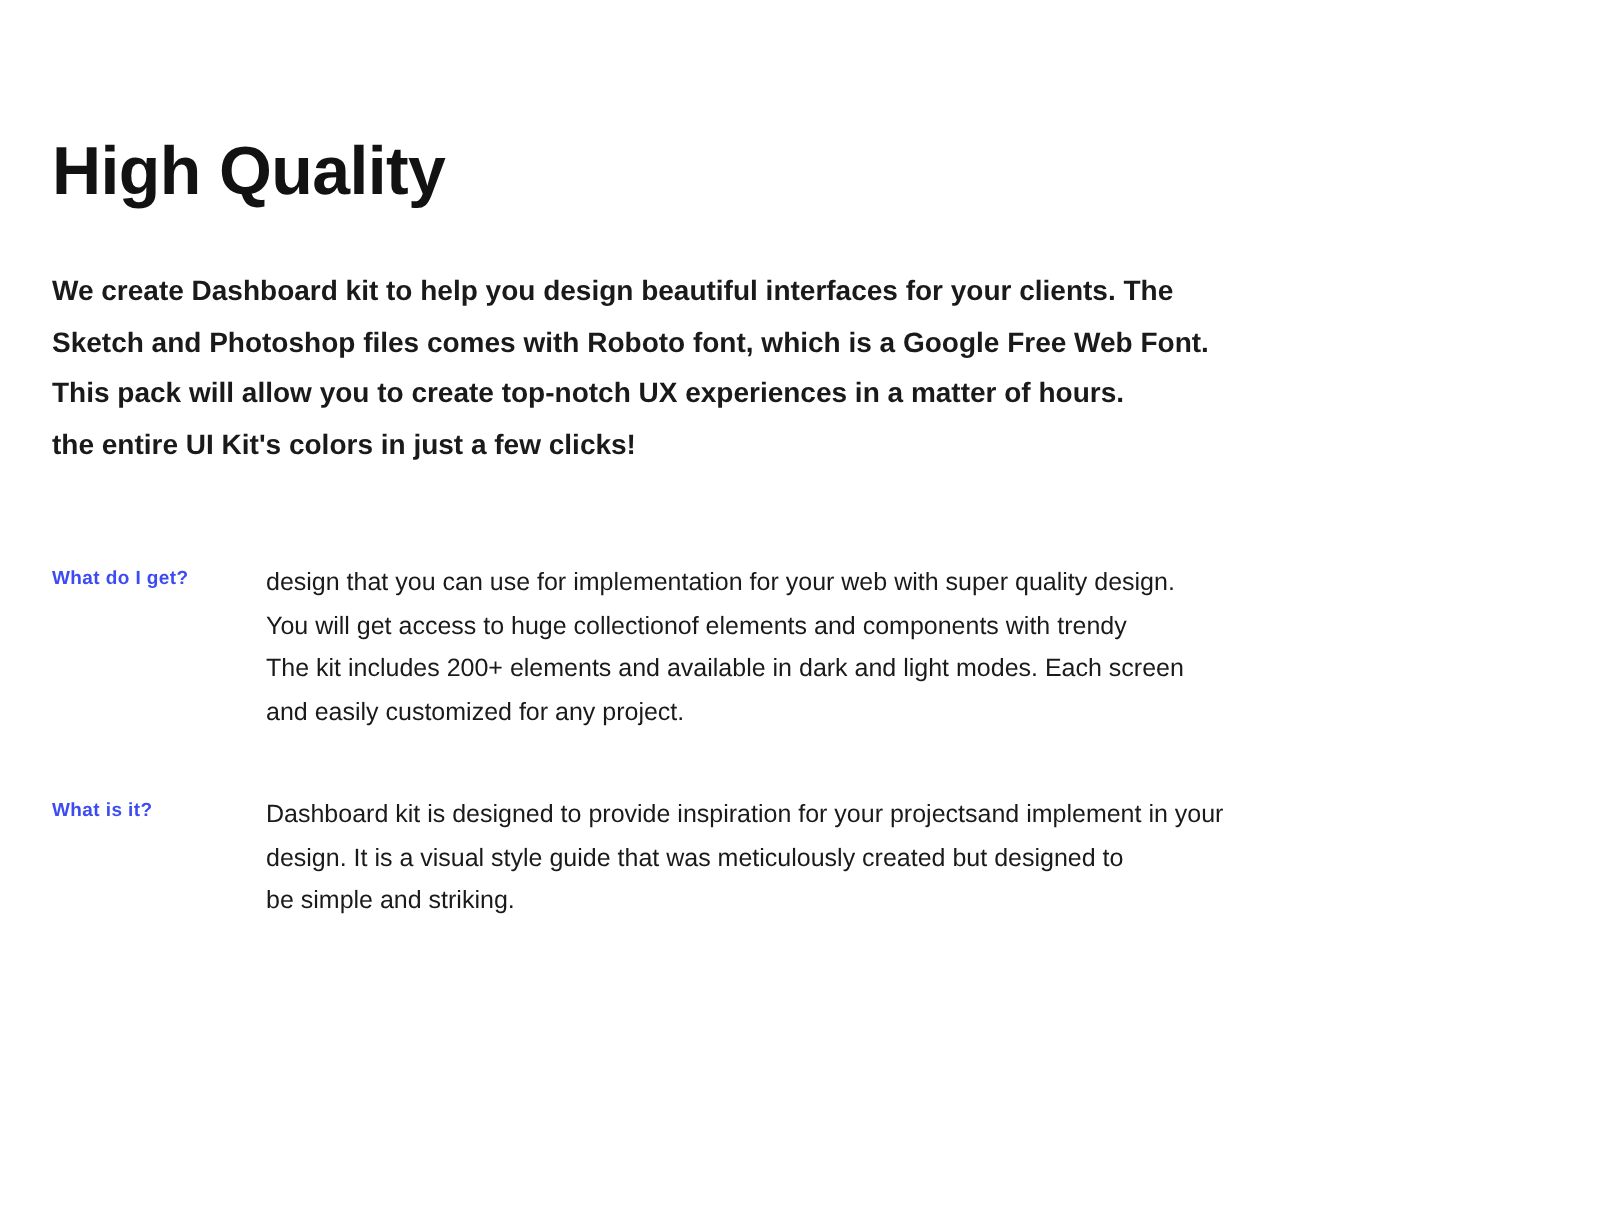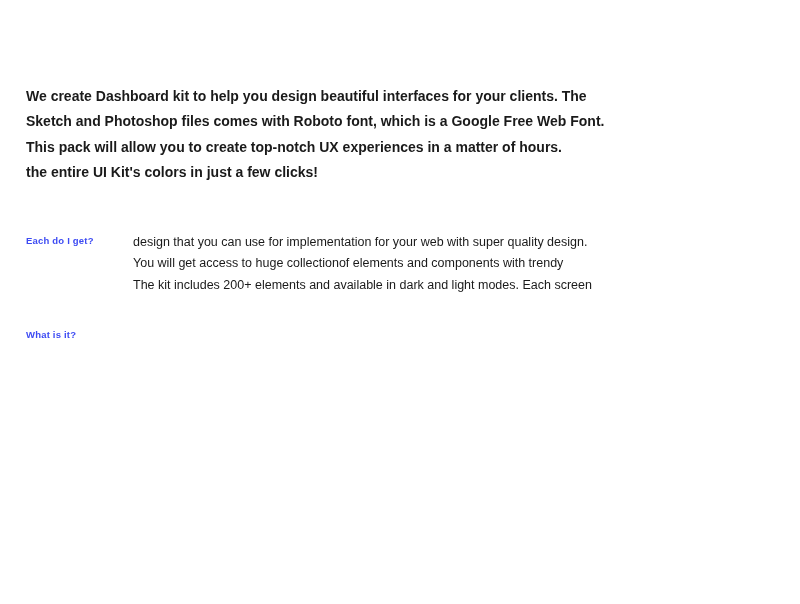--- a/index.html
+++ b/index.html
@@ -74,38 +74,45 @@
     display: block;
     white-space: nowrap;
   }
 </style>
 </head>
 <body>
 
 <div class="page">
 
   <h1 class="headline">
+    <span class="line">High Quality</span>
   </h1>
 
   <p class="intro">
     <span class="line">We create Dashboard kit to help you design beautiful interfaces for your clients. The</span>
     <span class="line">Sketch and Photoshop files comes with Roboto font, which is a Google Free Web Font.</span>
     <span class="line">This pack will allow you to create top-notch UX experiences in a matter of hours.</span>
     <span class="line">the entire UI Kit's colors in just a few clicks!</span>
   </p>
 
   <div class="qa-block">
 
     <div class="qa-row">
-      <div class="qa-label">Each do I get?</div>
+      <div class="qa-label">What do I get?</div>
       <div class="qa-text">
         <span class="line">design that  you can use for implementation for your web with super quality design.</span>
         <span class="line">You will get access to huge collectionof elements  and components with trendy</span>
         <span class="line">The kit includes 200+ elements and available in dark and light modes.  Each screen</span>
+        <span class="line">and easily customized for any project.</span>
       </div>
     </div>
 
     <div class="qa-row">
       <div class="qa-label">What is it?</div>
+      <div class="qa-text">
+        <span class="line">Dashboard  kit is designed to provide inspiration for  your projectsand implement in your</span>
+        <span class="line">design. It is a visual style guide that was meticulously created but designed to</span>
+        <span class="line">be simple and striking.</span>
+      </div>
     </div>
 
   </div>
 </div>
 
 </body></html>

